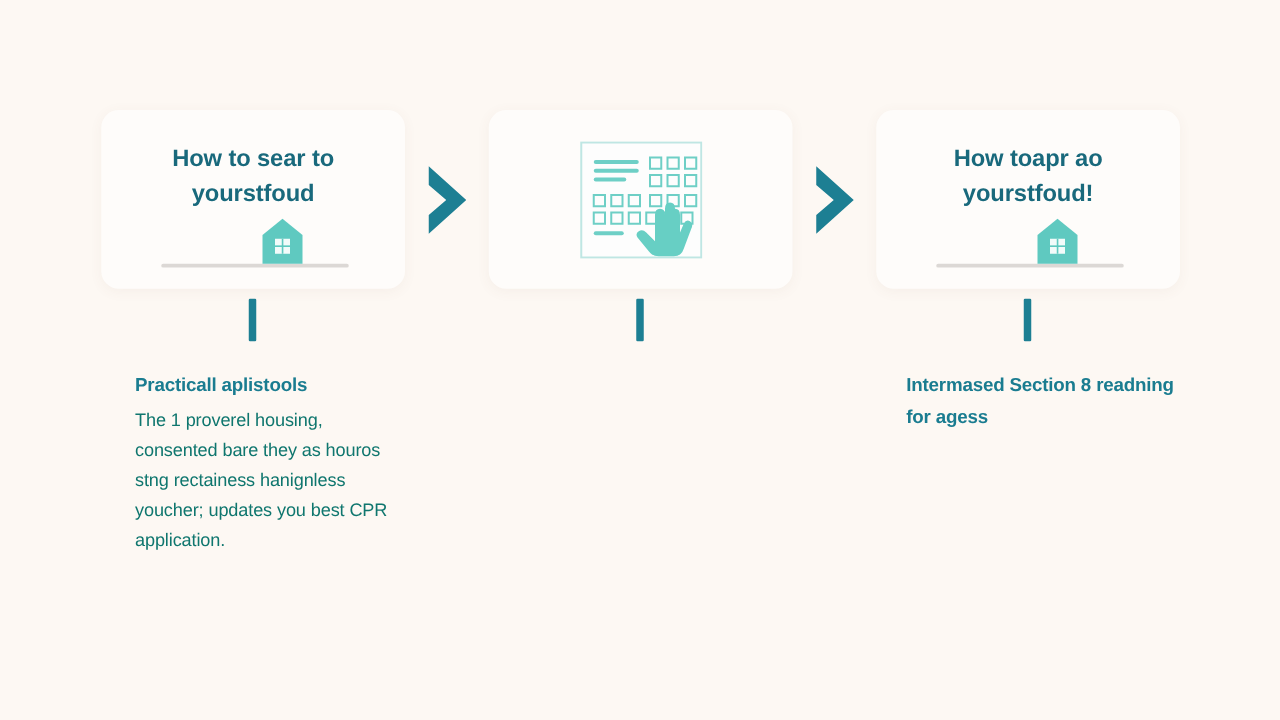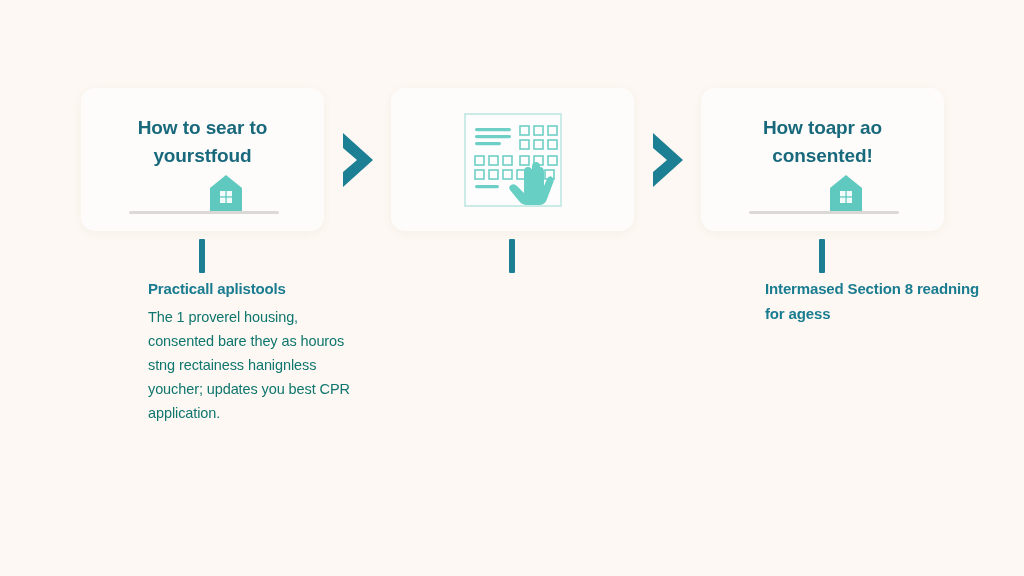--- a/index.html
+++ b/index.html
@@ -112,23 +112,22 @@
     background: #1d7f93;
     border-radius: 1px;
   }
   .connector.v0 { left: 199px; }
   .connector.v1 { left: 509px; }
   .connector.v2 { left: 819px; }
 
   
   .text-col {
     position: absolute;
-    top: 276px;
+    top: 296px;
     width: 215px;
-    margin-left: 40px;
   }
   .text-col.t0 { left: 108px; }
   .text-col.t1 { left: 418px; }
   .text-col.t2 { left: 725px; }
 
   .col-heading {
     color: #1a7c90;
     font-size: 15px;
     font-weight: 700;
     line-height: 25px;
@@ -198,21 +197,21 @@
         <rect x="67" y="57" width="9" height="9" fill="none" stroke="#6ecfc6" stroke-width="1.6"></rect>
         <rect x="81" y="57" width="9" height="9" fill="none" stroke="#6ecfc6" stroke-width="1.6"></rect>
 
         <rect x="11" y="72" width="24" height="3.2" rx="1.6" fill="#6ecfc6"></rect>
 
         <path d="M76 54 q4 0 4 5 l0 14 l3 -7 q2 -4 5 -2 q3 2 1 6 l-6 16 q-2 6 -8 6 l-12 0 q-5 0 -8 -4 l-9 -11 q-2 -3 1 -5 q3 -2 6 1 l7 7 l0 -21 q0 -5 4 -5 q4 0 4 5 l0 -5 q0 -5 4 -5 q4 0 4 5 z" fill="#67cfc4"></path>
       </svg>
     </div>
 
     <div class="card c2">
-      <div class="card-title">How toapr ao consented!</div>
+      <div class="card-title">How toapr ao yourstfoud!</div>
       <div class="house-scene">
         <div class="ground-line"></div>
         <svg class="house" viewBox="0 0 34 38">
           <path d="M17 1 L33 14 L33 37 L1 37 L1 14 Z" fill="#5fc9c0"></path>
           <rect x="11" y="17" width="12" height="12" fill="#ffffff" opacity="0.92"></rect>
           <rect x="16.4" y="17" width="1.3" height="12" fill="#5fc9c0"></rect>
           <rect x="11" y="22.3" width="12" height="1.3" fill="#5fc9c0"></rect>
         </svg>
       </div>
     </div>

